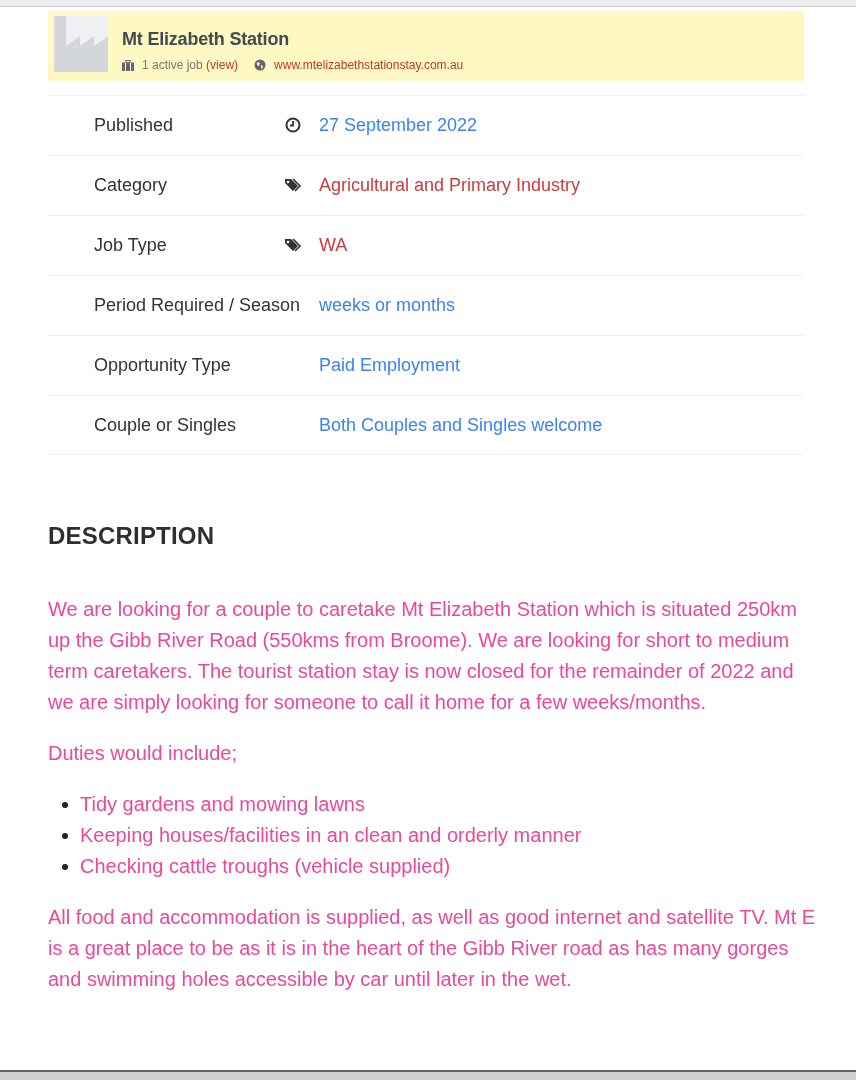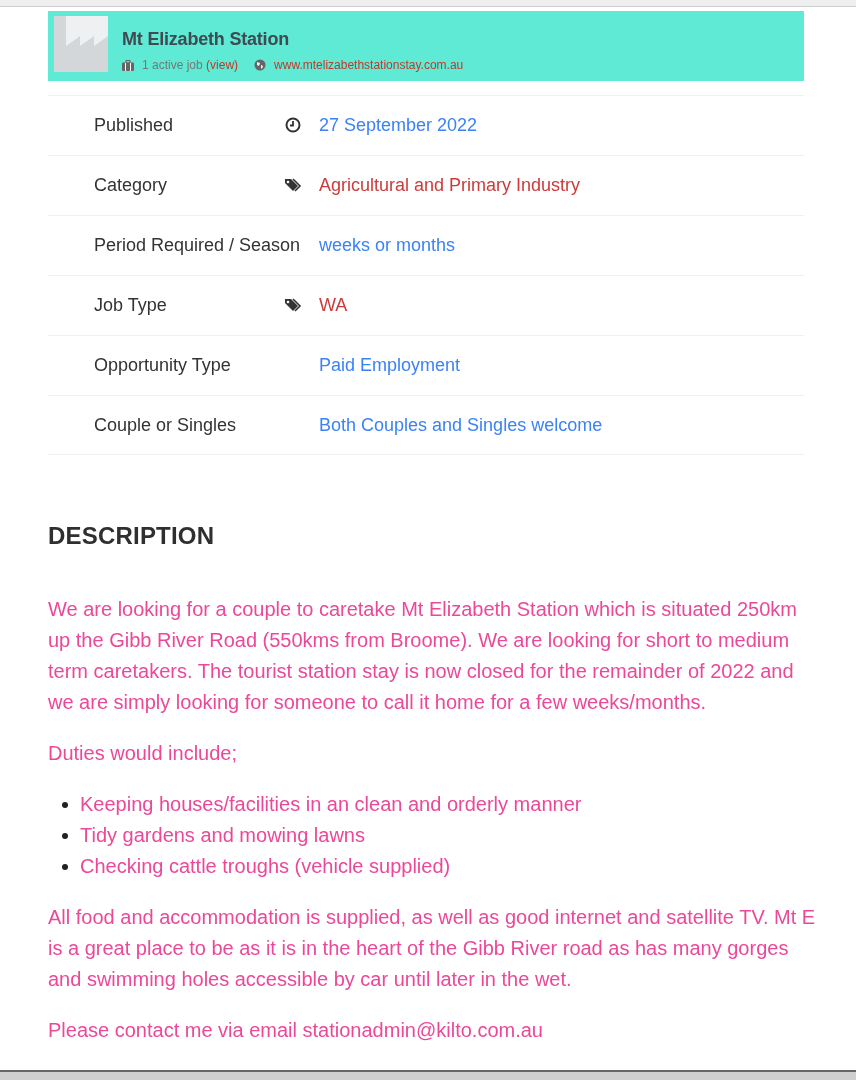--- a/index.html
+++ b/index.html
@@ -2,21 +2,21 @@
 <html><head>
   <meta charset="utf-8">
   <style>
     * { box-sizing: border-box; margin: 0; padding: 0; }
     html, body { width: 856px; height: 1080px; overflow: hidden; background: #ffffff; }
     body { font-family: "Liberation Sans", "DejaVu Sans", sans-serif; color: #333333; position: relative; }
 
     .top-strip { position: absolute; left: 0; top: 0; width: 856px; height: 7px; background: #eeeeee; border-bottom: 1px solid #cfcfcf; }
     .bottom-strip { position: absolute; left: 0; top: 1070px; width: 856px; height: 10px; background: #cfcfcf; border-top: 2px solid #666666; }
 
-    .company { position: absolute; left: 48px; top: 11px; width: 756px; height: 70px; background: #5eead4; }
+    .company { position: absolute; left: 48px; top: 11px; width: 756px; height: 70px; background: #fef9c3; }
     .company-logo { position: absolute; left: 6px; top: 5px; width: 54px; height: 56px; }
     .company-name { position: absolute; left: 74px; top: 18px; font-size: 18px; font-weight: bold; color: #3f4a52; letter-spacing: -0.2px; }
     .company-meta { position: absolute; left: 74px; top: 47px; font-size: 12px; color: #777777; display: flex; align-items: center; white-space: nowrap; }
     .company-meta .ico { display: inline-flex; width: 14px; height: 12px; margin-right: 6px; align-items: center; }
     .company-meta .lnk { color: #c0392b; }
     .company-meta .spacer { width: 16px; display: inline-block; }
 
     .details { position: absolute; left: 48px; top: 95px; width: 756px; }
     .row { height: 60px; border-top: 1px solid #f0f0f0; position: relative; }
     .row:last-child { border-bottom: 1px solid #f0f0f0; }
@@ -77,49 +77,48 @@
   <div class="row">
     <span class="label">Category</span>
     <svg class="ico" viewBox="0 0 18 18">
         <path d="M1 3 H7 L14 10 L9 15 L1 7 Z" fill="#333"></path>
         <circle cx="4" cy="6" r="1.3" fill="#fff"></circle>
         <path d="M9 3 L16 10 L11 15" fill="none" stroke="#333" stroke-width="1.6"></path>
       </svg>
     <a class="value link">Agricultural and Primary Industry</a>
   </div>
   <div class="row">
-    <span class="label">Period Required / Season</span>
-    <span class="value">weeks or months</span>
-  </div>
-  <div class="row">
     <span class="label">Job Type</span>
     <svg class="ico" viewBox="0 0 18 18">
         <path d="M1 3 H7 L14 10 L9 15 L1 7 Z" fill="#333"></path>
         <circle cx="4" cy="6" r="1.3" fill="#fff"></circle>
         <path d="M9 3 L16 10 L11 15" fill="none" stroke="#333" stroke-width="1.6"></path>
       </svg>
     <a class="value link">WA</a>
+  </div>
+  <div class="row">
+    <span class="label">Period Required / Season</span>
+    <span class="value">weeks or months</span>
   </div>
   <div class="row">
     <span class="label">Opportunity Type</span>
     <span class="value">Paid Employment</span>
   </div>
   <div class="row">
     <span class="label">Couple or Singles</span>
     <span class="value">Both Couples and Singles welcome</span>
   </div>
 </div>
 
 <h2 class="desc-title">DESCRIPTION</h2>
 
 <div class="desc">
   <p>We are looking for a couple to caretake Mt Elizabeth Station which is situated 250km up the Gibb River Road (550kms from Broome). We are looking for short to medium term caretakers. The tourist station stay is now closed for the remainder of 2022 and we are simply looking for someone to call it home for a few weeks/months.</p>
   <p>Duties would include;</p>
   <ul>
+    <li>Tidy gardens and mowing lawns</li>
     <li>Keeping houses/facilities in an clean and orderly manner</li>
-    <li>Tidy gardens and mowing lawns</li>
     <li>Checking cattle troughs (vehicle supplied)</li>
   </ul>
   <p>All food and accommodation is supplied, as well as good internet and satellite TV. Mt E is a great place to be as it is in the heart of the Gibb River road as has many gorges and swimming holes accessible by car until later in the wet.</p>
-  <p>Please contact me via email stationadmin@kilto.com.au</p>
 </div>
 
 <div class="bottom-strip"></div>
 
 </body></html>

